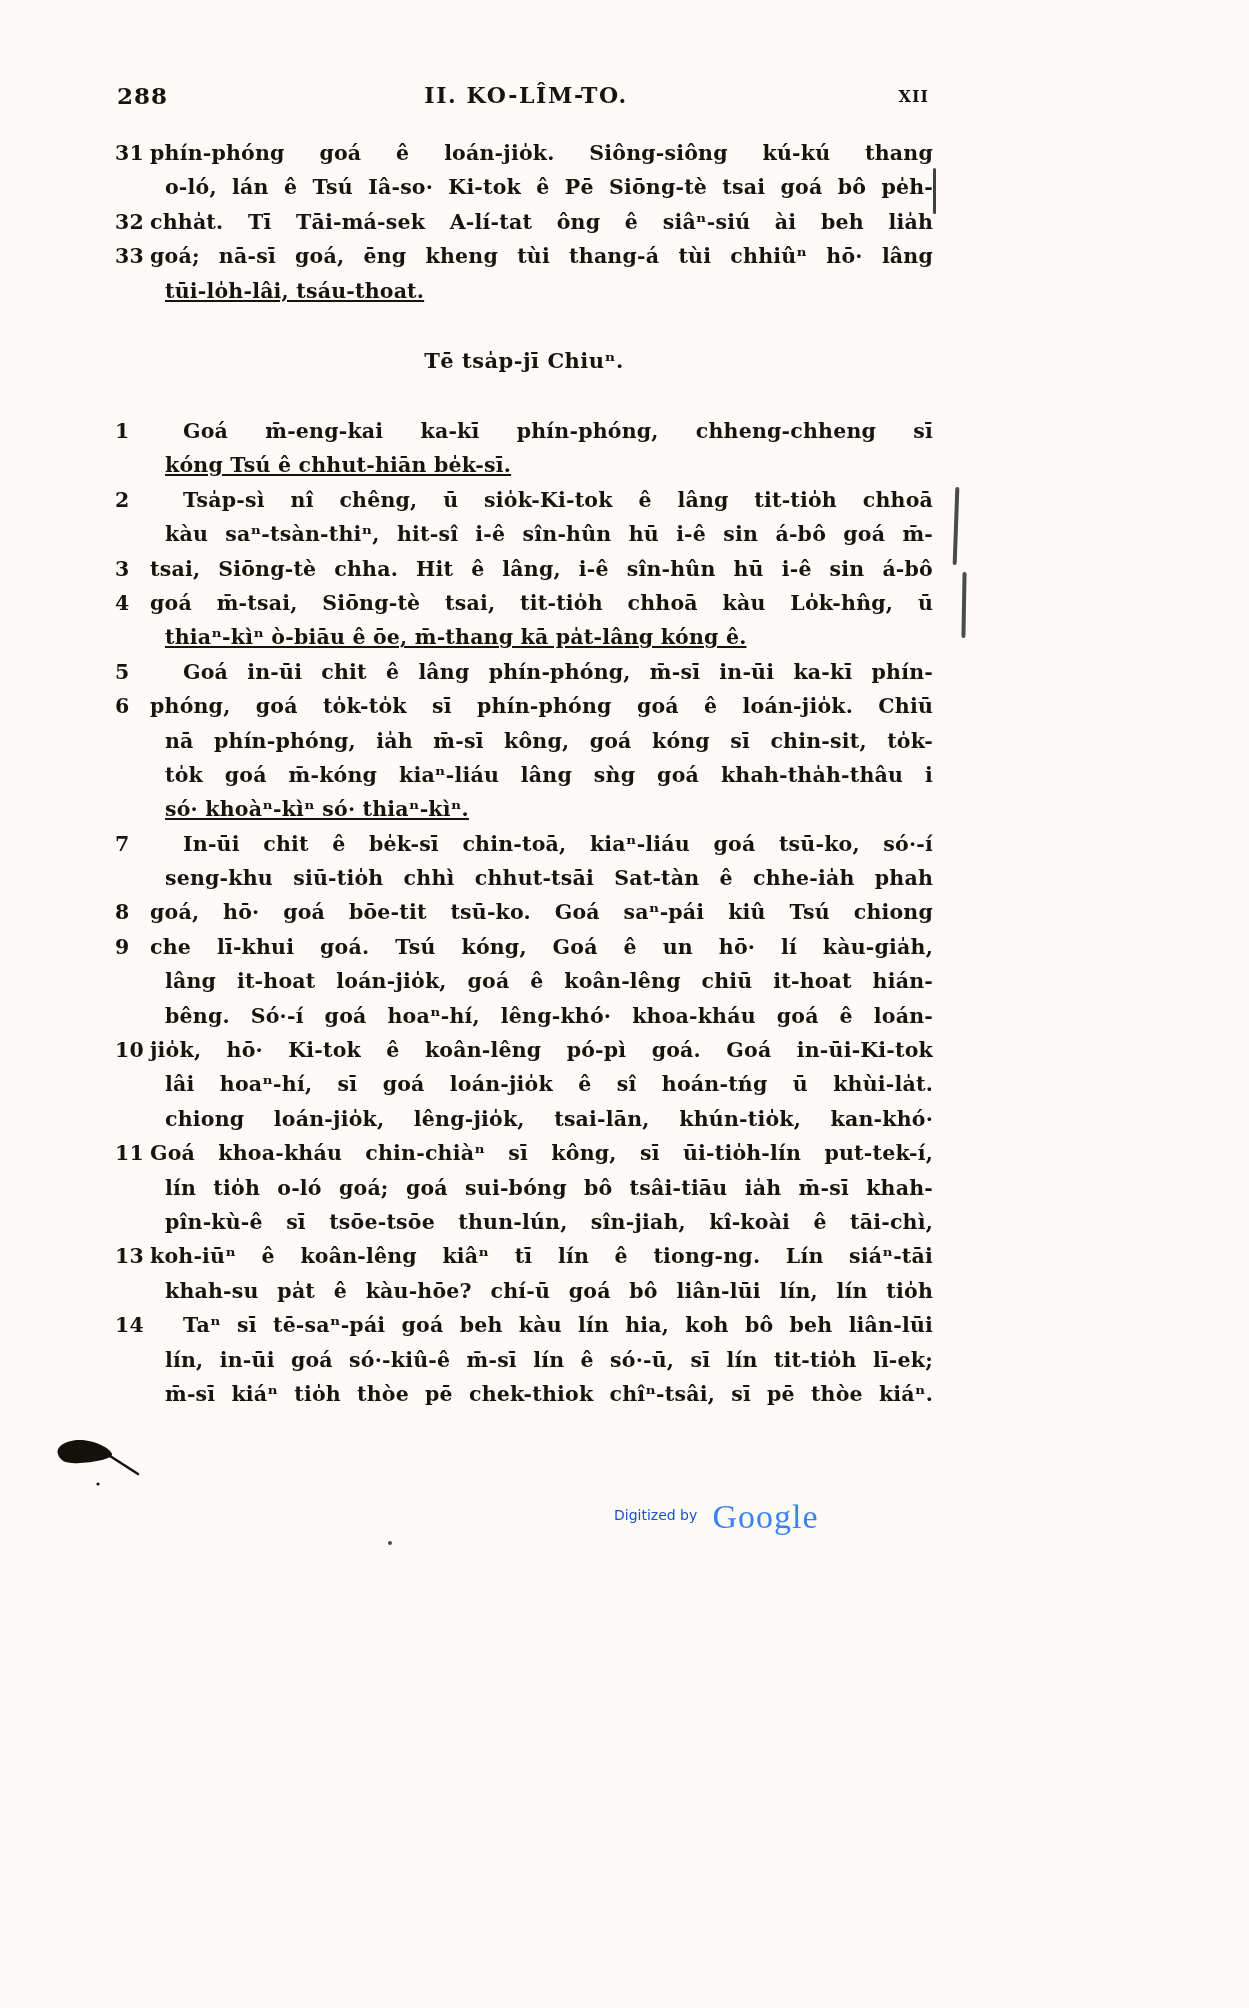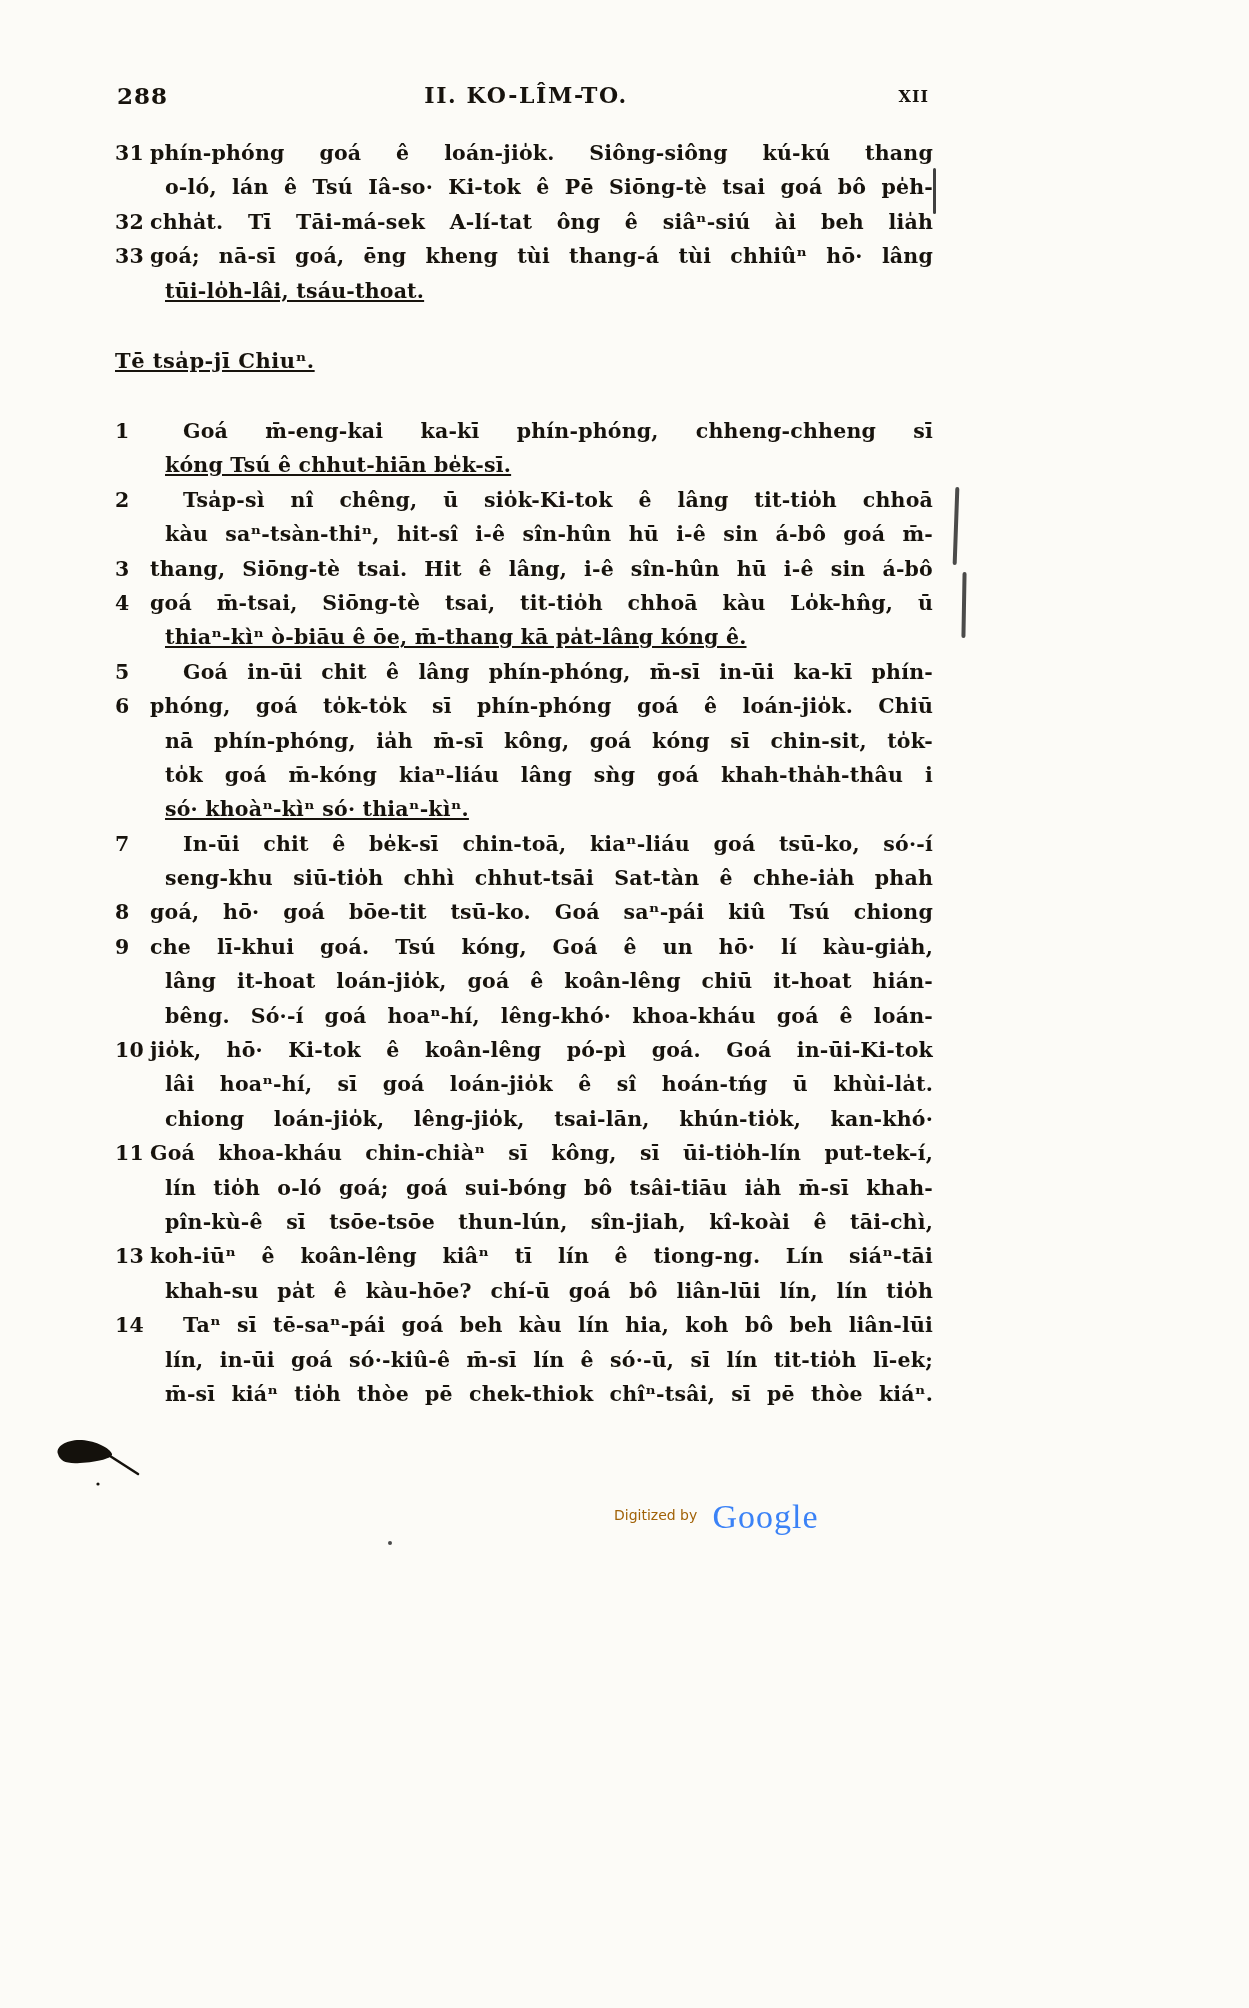--- a/index.html
+++ b/index.html
@@ -20,23 +20,22 @@
   .ptitle { position:absolute; left:0; right:0; top:0; text-align:center; font-size:22px; font-weight:bold; letter-spacing:1.6px; }
   .pchap  { position:absolute; right:6px; top:5px; font-size:16px; font-weight:bold; letter-spacing:1px; }
 
   
   .textblock { position:absolute; left:115px; width:818px; }
   .s1 { top:136px; }
   .s2 { top:414px; }
 
   .chap-heading {
     position:absolute; top:344px; left:115px; width:818px;
-    font-size:21px; font-weight:bold; letter-spacing:0.5px;
+    text-align:center; font-size:21px; font-weight:bold; letter-spacing:0.5px;
     line-height:34px;
-    text-decoration:underline;
   }
 
   .line {
     position:relative; height:34.4px;
     font-size:20.5px; font-weight:bold; line-height:34.4px;
     letter-spacing:0.2px;
   }
   .vnum { position:absolute; left:0; top:0; }
   .ltext { display:block; text-align:justify; text-align-last:justify; white-space:normal; }
   .line.num   .ltext { margin-left:35px; }
@@ -49,21 +48,21 @@
   .mark-a { left:933px; top:168px; width:3px; height:46px; opacity:0.9; }
   .mark-b { left:954px; top:487px; width:4px; height:78px; transform:rotate(2deg); }
   .mark-c { left:962px; top:572px; width:4px; height:66px; transform:rotate(1deg); }
   .ink { position:absolute; left:52px; top:1432px; }
   .speck { position:absolute; left:388px; top:1541px; width:4px; height:4px; border-radius:50%; background:#4a4a4a; }
 
   
   .watermark { position:absolute; top:1498px; left:614px; white-space:nowrap; }
   .wm-pre {
     font-family:"DejaVu Sans", sans-serif;
-    font-size:14px; color:#a16207; vertical-align:8px;
+    font-size:14px; color:#1d4ed8; vertical-align:8px;
   }
   .wm-brand {
     font-family:"Liberation Serif", serif;
     font-size:34px; color:#3b82f6; margin-left:10px; letter-spacing:1px;
   }
 </style>
 </head>
 <body style="background: rgb(252, 251, 247); color: rgb(23, 19, 13);">
 
 <div class="page">
@@ -119,21 +118,21 @@
     <span class="ltext">Tsa̍p-sì nî chêng, ū sio̍k-Ki-tok ê lâng tit-tio̍h chhoā</span>
   </div>
 
   <div class="line cont">
     <span class="vnum"></span>
     <span class="ltext">kàu saⁿ-tsàn-thiⁿ, hit-sî i-ê sîn-hûn hū i-ê sin á-bô goá m̄-</span>
   </div>
 
   <div class="line num">
     <span class="vnum">3</span>
-    <span class="ltext">thang, Siōng-tè tsai. Hit ê lâng, i-ê sîn-hûn hū i-ê sin á-bô</span>
+    <span class="ltext">tsai, Siōng-tè chha. Hit ê lâng, i-ê sîn-hûn hū i-ê sin á-bô</span>
   </div>
 
   <div class="line num">
     <span class="vnum">4</span>
     <span class="ltext">goá m̄-tsai, Siōng-tè tsai, tit-tio̍h chhoā kàu Lo̍k-hn̂g, ū</span>
   </div>
 
   <div class="line cont end">
     <span class="vnum"></span>
     <span class="ltext">thiaⁿ-kìⁿ ò-biāu ê ōe, m̄-thang kā pa̍t-lâng kóng ê.</span>

